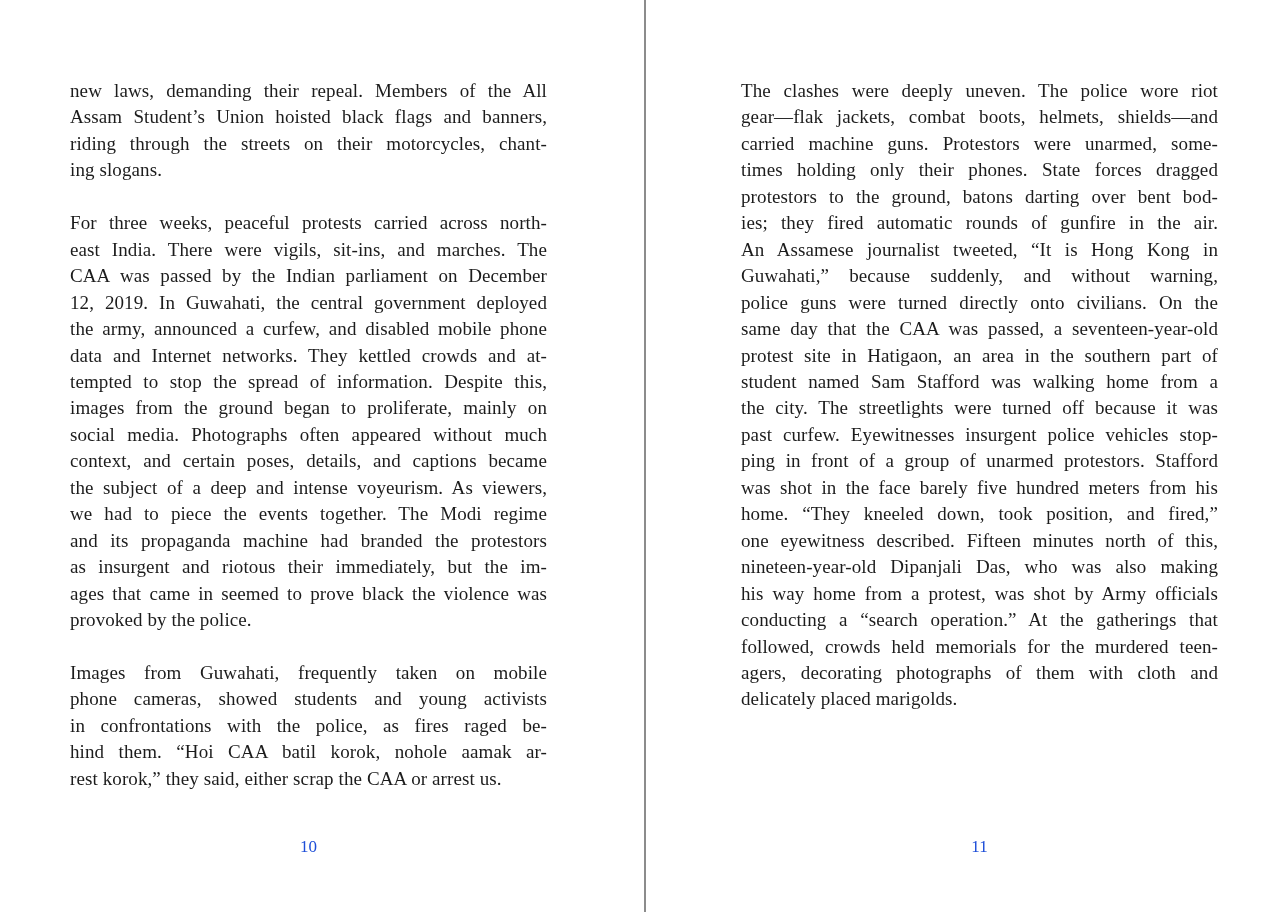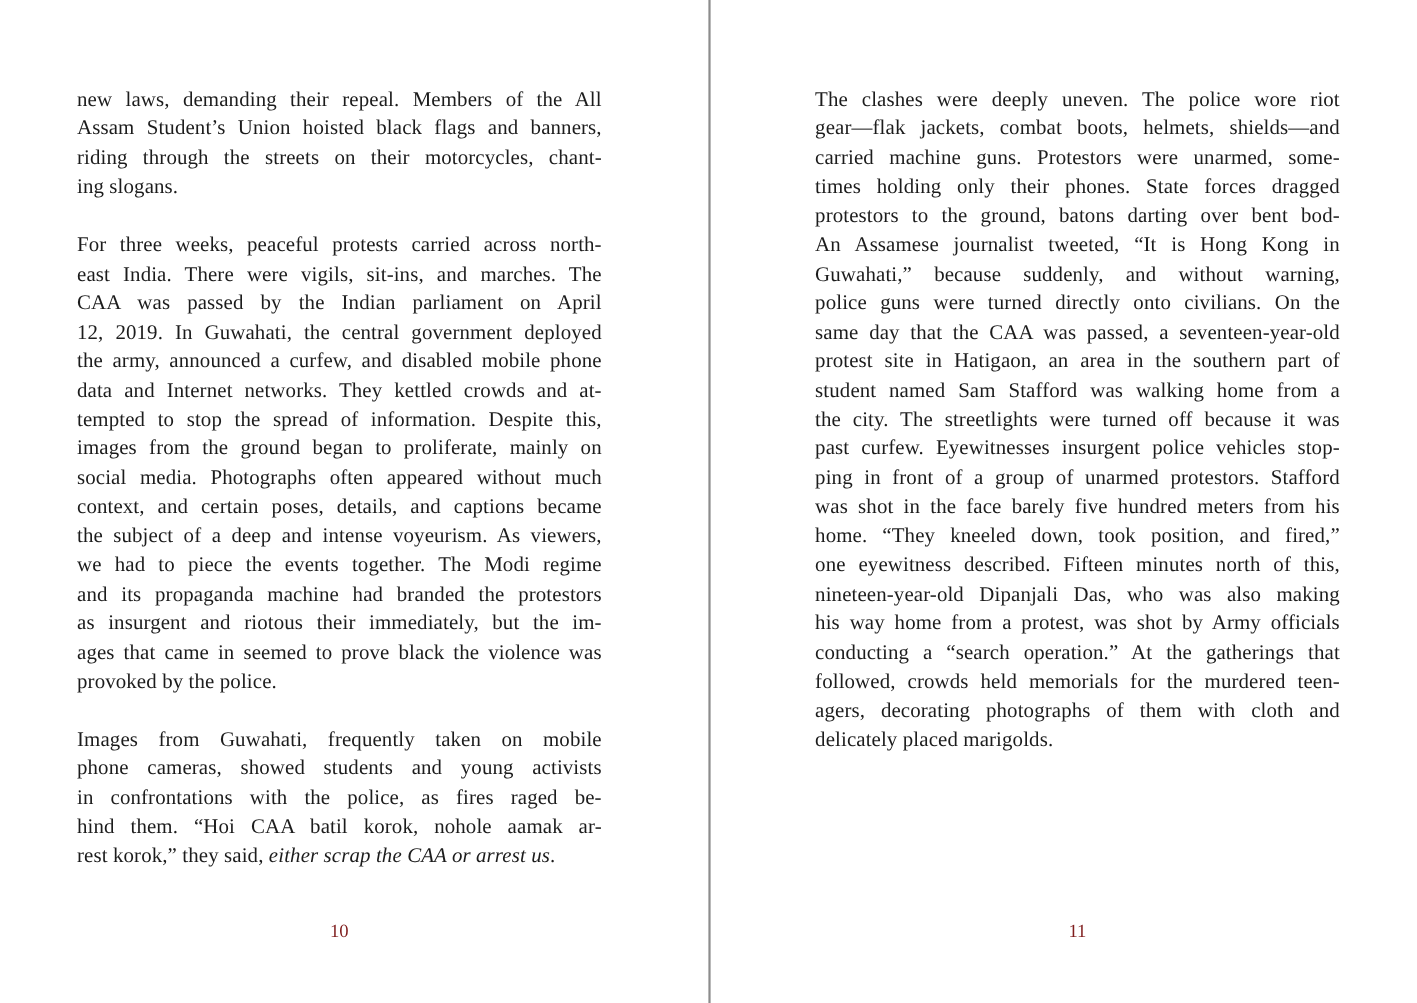--- a/index.html
+++ b/index.html
@@ -22,54 +22,54 @@
   }
   .left-col  { left: 70px; }
   .right-col { left: 741px; }
   .paragraph + .paragraph { margin-top: 26.45px; }
   .line { white-space: nowrap; }
   .line.just {
     white-space: normal;
     text-align: justify;
     text-align-last: justify;
   }
-  .italic { font-style: italic; }
+  .italic { }
   .divider {
     position: absolute;
     left: 644px; top: 0;
     width: 2px; height: 912px;
     background: #8c8c8c;
   }
   .page-number {
     position: absolute;
     top: 837px;
     width: 477px;
     text-align: center;
     font-size: 17px;
-    color: #7f1d1d;
+    color: #1d4ed8;
   }
   .pn-left  { left: 70px; }
   .pn-right { left: 741px; }
 </style>
 </head>
 <body>
 
 <div class="spread">
 
   <div class="text-col left-col">
       <div class="paragraph">
         <div class="line just">new laws, demanding their repeal. Members of the All</div>
         <div class="line just">Assam Student’s Union hoisted black flags and banners,</div>
         <div class="line just">riding through the streets on their motorcycles, chant-</div>
         <div class="line">ing slogans.</div>
       </div>
       <div class="paragraph">
         <div class="line just">For three weeks, peaceful protests carried across north-</div>
         <div class="line just">east India. There were vigils, sit-ins, and marches. The</div>
-        <div class="line just">CAA was passed by the Indian parliament on April</div>
+        <div class="line just">CAA was passed by the Indian parliament on December</div>
         <div class="line just">12, 2019. In Guwahati, the central government deployed</div>
         <div class="line just">the army, announced a curfew, and disabled mobile phone</div>
         <div class="line just">data and Internet networks. They kettled crowds and at-</div>
         <div class="line just">tempted to stop the spread of information. Despite this,</div>
         <div class="line just">images from the ground began to proliferate, mainly on</div>
         <div class="line just">social media. Photographs often appeared without much</div>
         <div class="line just">context, and certain poses, details, and captions became</div>
         <div class="line just">the subject of a deep and intense voyeurism. As viewers,</div>
         <div class="line just">we had to piece the events together. The Modi regime</div>
         <div class="line just">and its propaganda machine had branded the protestors</div>
@@ -88,20 +88,21 @@
 
   <div class="divider"></div>
 
   <div class="text-col right-col">
       <div class="paragraph">
         <div class="line just">The clashes were deeply uneven. The police wore riot</div>
         <div class="line just">gear—flak jackets, combat boots, helmets, shields—and</div>
         <div class="line just">carried machine guns. Protestors were unarmed, some-</div>
         <div class="line just">times holding only their phones. State forces dragged</div>
         <div class="line just">protestors to the ground, batons darting over bent bod-</div>
+        <div class="line just">ies; they fired automatic rounds of gunfire in the air.</div>
         <div class="line just">An Assamese journalist tweeted, “It is Hong Kong in</div>
         <div class="line just">Guwahati,” because suddenly, and without warning,</div>
         <div class="line just">police guns were turned directly onto civilians. On the</div>
         <div class="line just">same day that the CAA was passed, a seventeen-year-old</div>
         <div class="line just">protest site in Hatigaon, an area in the southern part of</div>
         <div class="line just">student named Sam Stafford was walking home from a</div>
         <div class="line just">the city. The streetlights were turned off because it was</div>
         <div class="line just">past curfew. Eyewitnesses insurgent police vehicles stop-</div>
         <div class="line just">ping in front of a group of unarmed protestors. Stafford</div>
         <div class="line just">was shot in the face barely five hundred meters from his</div>

